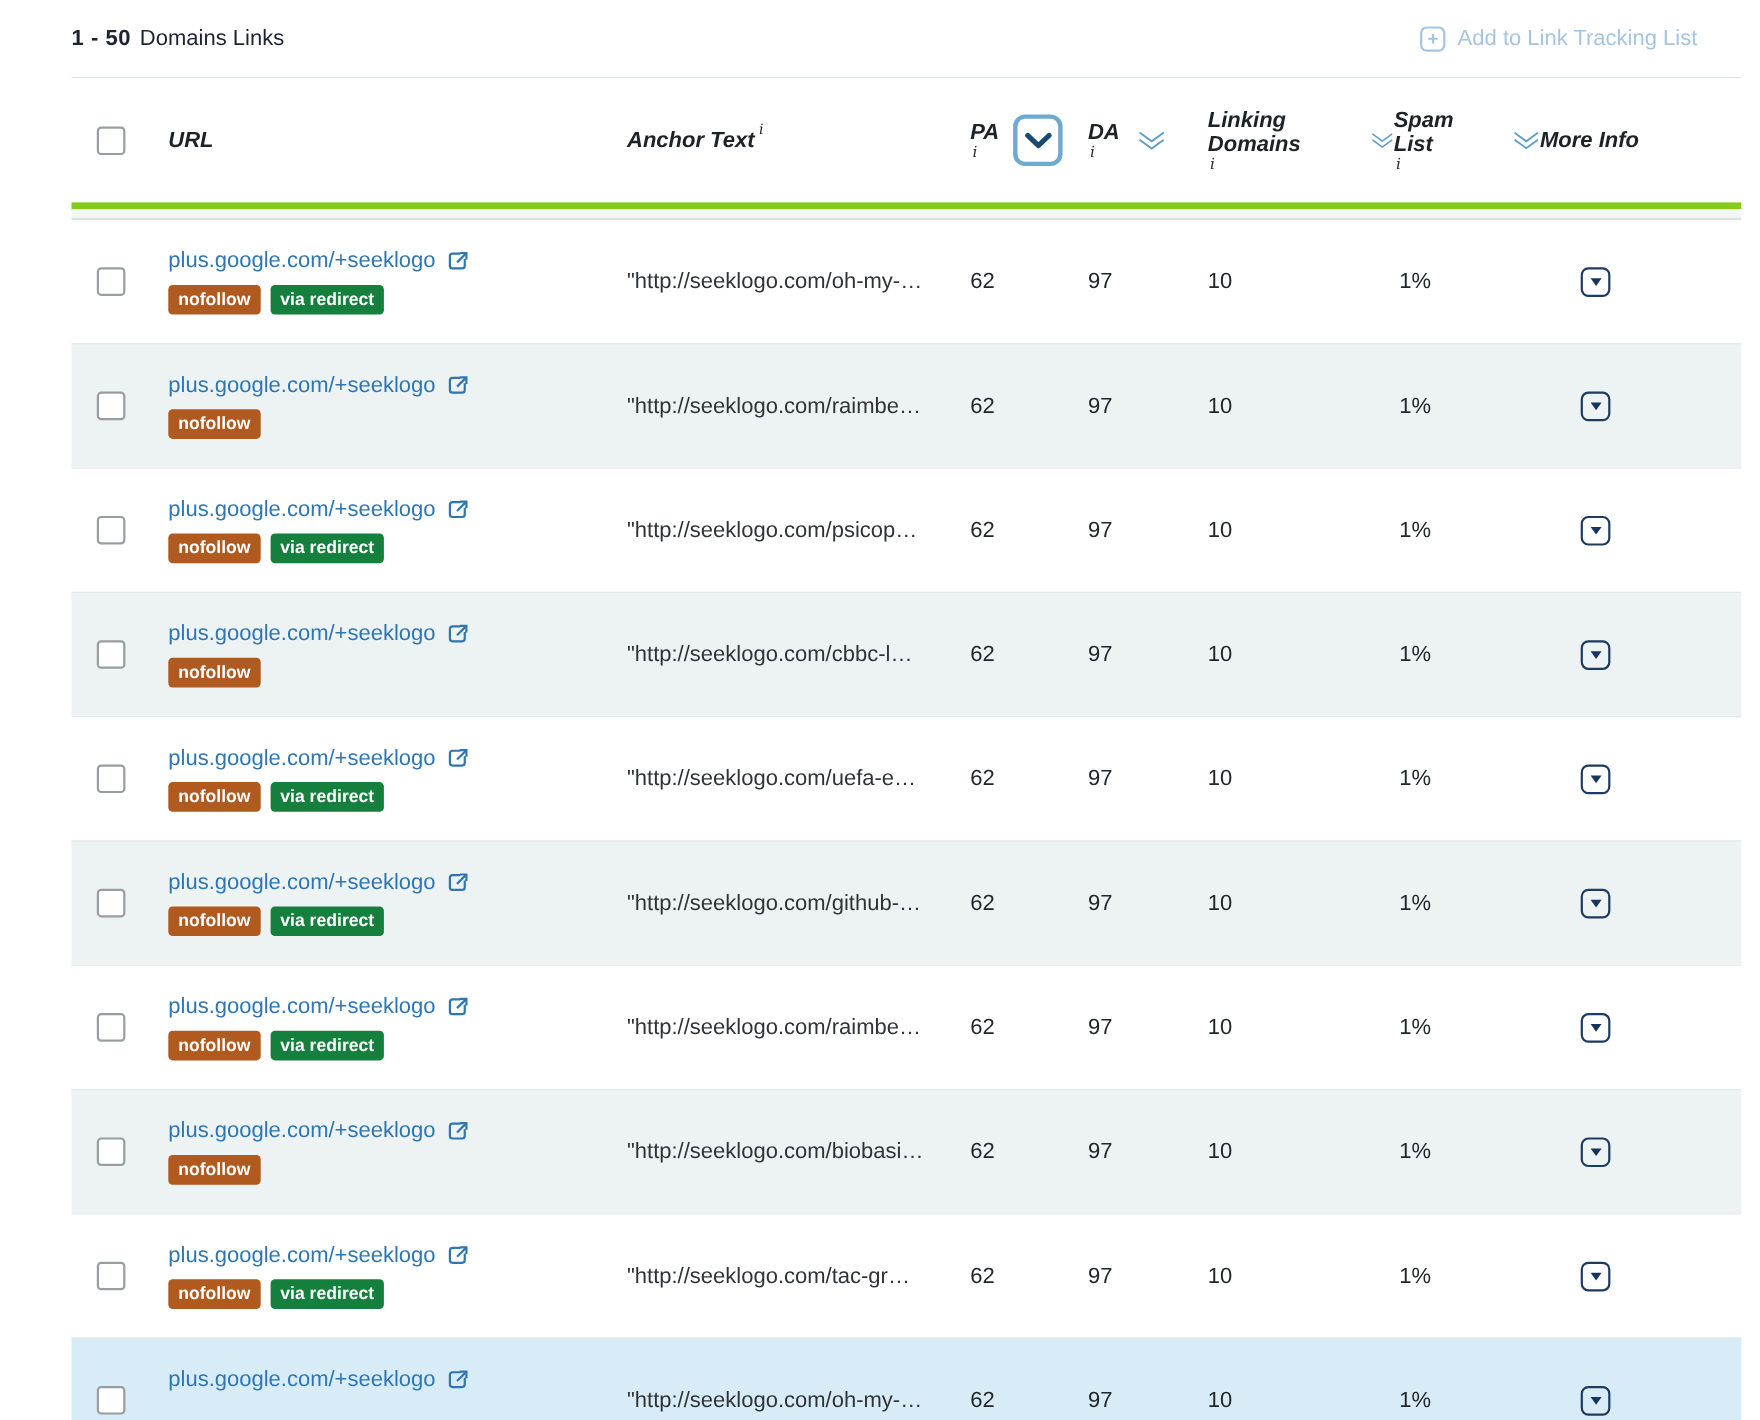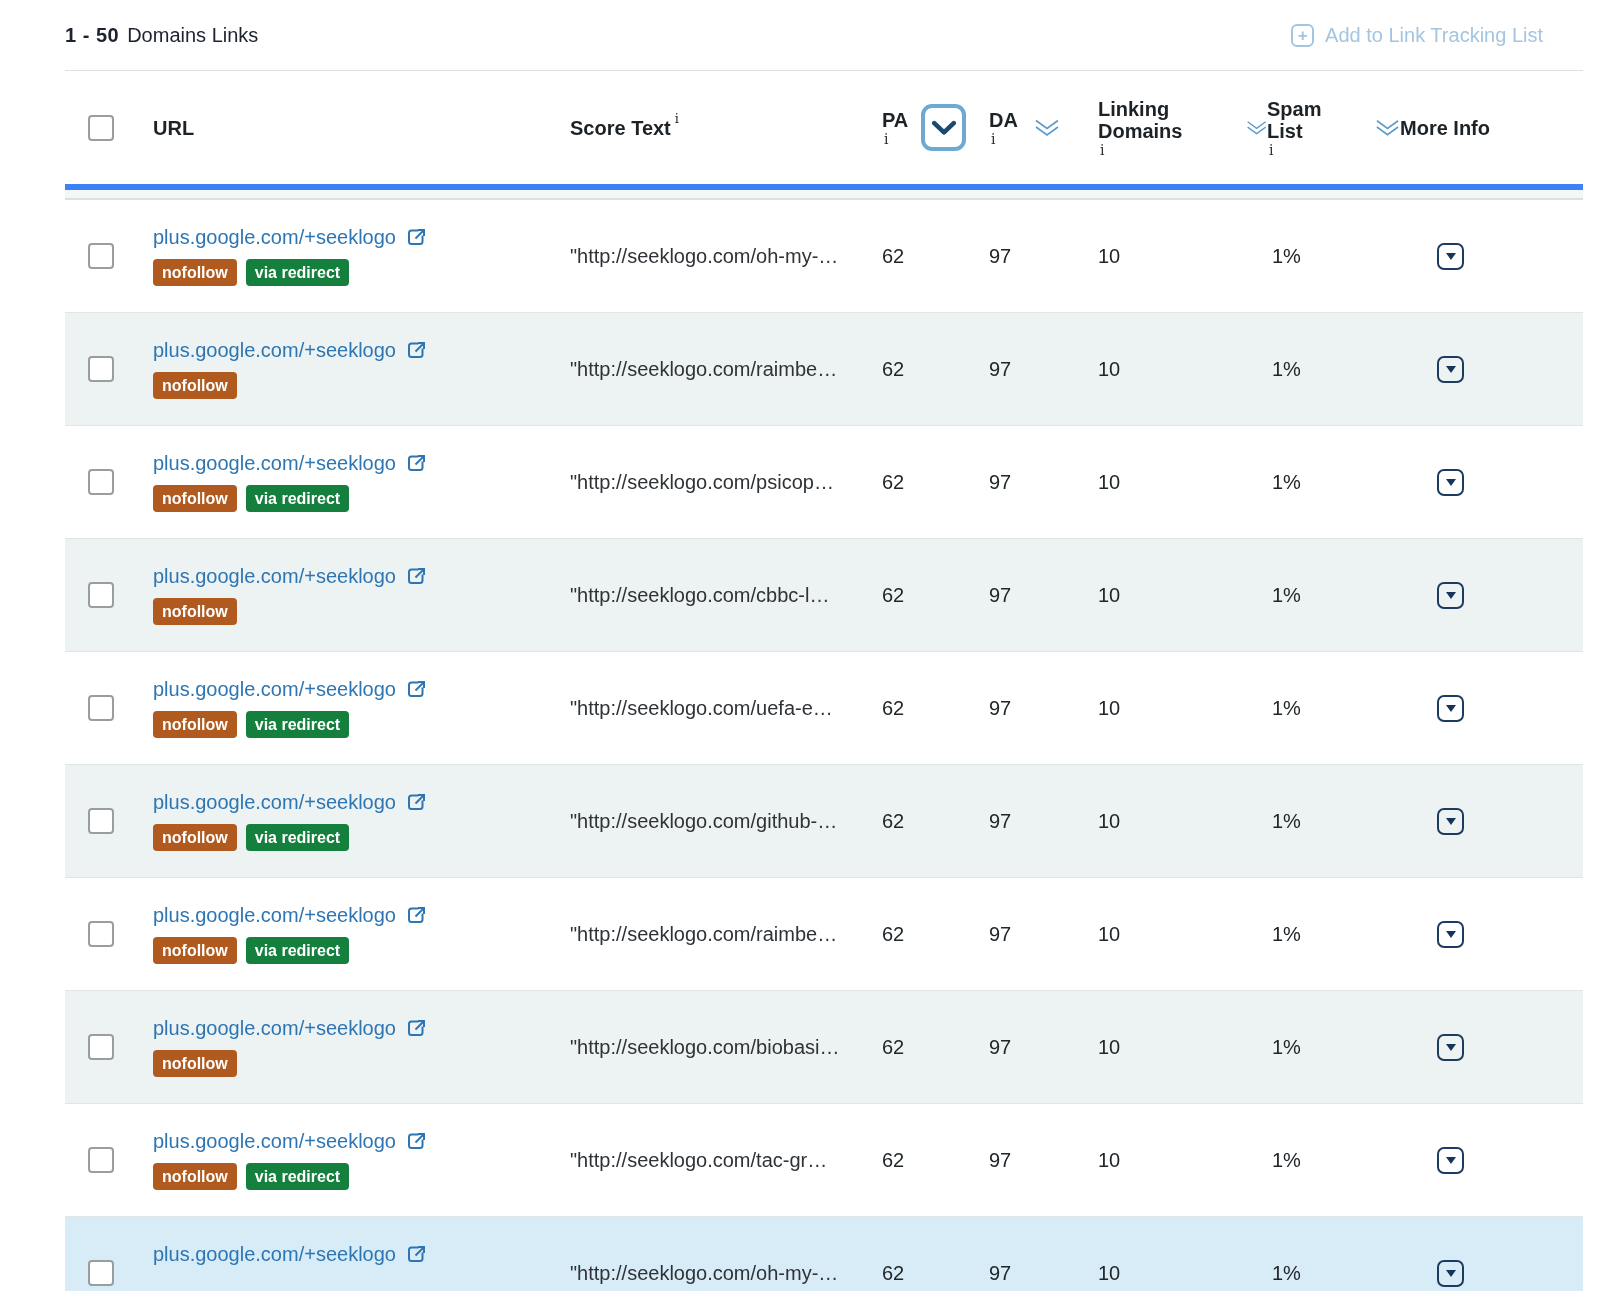--- a/index.html
+++ b/index.html
@@ -12,21 +12,21 @@
   .title{font-size:20px;color:#1d2230;}
   .title .range{font-weight:bold;margin-right:8px;letter-spacing:0.5px;}
   .action{display:flex;align-items:center;gap:11px;color:#a4c5e2;font-size:20px;margin-right:40px;cursor:pointer;}
   .plus-box{width:23px;height:23px;border:2px solid #a4c5e2;border-radius:6px;display:flex;align-items:center;justify-content:center;
             font-size:17px;font-weight:bold;line-height:1;color:#a4c5e2;box-sizing:border-box;}
 
   
   .grid{display:grid;grid-template-columns:88px 417px 312px 107px 109px 169px 133px 1fr;}
 
   
-  .thead{border-top:1px solid #dbe0e0;border-bottom:6px solid #3b82f6;height:113px;align-items:center;}
+  .thead{border-top:1px solid #dbe0e0;border-bottom:6px solid #84cc16;height:113px;align-items:center;font-style:italic;}
   .hdr-gap{height:8px;background:#f2f7f7;}
   .hdr-line{height:2px;background:#d9e1e1;}
   .hdr-label{font-weight:bold;font-size:20px;line-height:1.1;color:#1d2226;}
   .hdr-stack{display:inline-block;}
   .info-i{display:block;font-family:"DejaVu Serif", serif;font-size:14px;font-weight:normal;color:#2a2e33;line-height:0.9;margin:2px 0 0 2px;}
   .info-i-sup{font-family:"DejaVu Serif", serif;font-size:13px;font-weight:normal;position:relative;top:-9px;left:4px;}
   .hdr-cell{display:flex;align-items:center;}
   .w-ld .hdr-label{width:100px;}
   .w-ss .hdr-label{width:62px;}
   .sort-btn{background:#fff;border:4px solid #6ea9d0;border-radius:11px;width:45px;height:47px;margin-left:13px;
@@ -86,21 +86,21 @@
     </div>
 
     <div class="grid thead">
       <div class="cell-check">
           <div class="chk"></div>
         </div>
       <div class="hdr-cell">
           <span class="hdr-label">URL</span>
         </div>
       <div class="hdr-cell">
-        <span class="hdr-label">Score Text</span>
+        <span class="hdr-label">Anchor Text</span>
           <span class="info-i-sup">i</span>
       </div>
       <div class="hdr-cell">
         <span class="hdr-stack">
           <span class="hdr-label">PA</span>
           <span class="info-i">i</span>
         </span>
         <button class="sort-btn">
           <svg width="26" height="16" viewBox="0 0 24 14">
             <polyline points="3,2.5 12,11 21,2.5" fill="none" stroke="#1a4a71" stroke-width="4.2" stroke-linecap="round" stroke-linejoin="round"></polyline>

